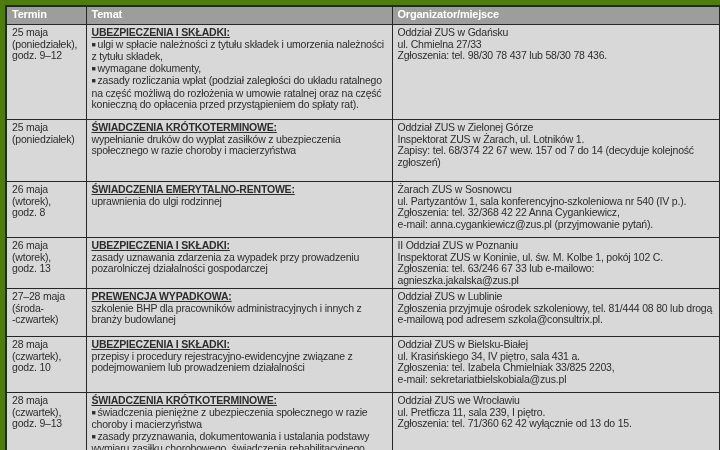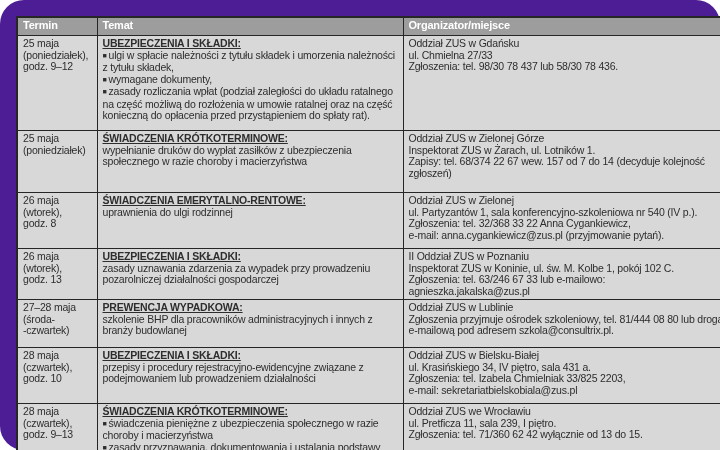--- a/index.html
+++ b/index.html
@@ -8,23 +8,22 @@
     background: #ffffff;
     width: 720px;
     height: 450px;
     overflow: hidden;
     font-family: "Liberation Sans", sans-serif;
   }
   .page {
     box-sizing: border-box;
     width: 720px;
     height: 450px;
-    padding: 16px;
-    background: #4c1d95;
-    border-radius: 24px;
+    padding: 5px;
+    background: #4d7c0f;
   }
   table.schedule {
     border-collapse: collapse;
     table-layout: fixed;
     width: 714px;
     background: var(--cell-bg, #d8d8d8);
     border: 2px solid var(--border-col, #262626);
   }
   table.schedule th,
   table.schedule td {
@@ -120,23 +119,23 @@
           <td>
             <div>26 maja</div>
             <div>(wtorek),</div>
             <div>godz. 8</div>
           </td>
           <td>
             <div class="temat-title">ŚWIADCZENIA EMERYTALNO-RENTOWE:</div>
             <div><span>uprawnienia do ulgi rodzinnej</span></div>
           </td>
           <td>
-            <div>Oddział ZUS w Zielonej</div>
+            <div>Żarach ZUS w Sosnowcu</div>
             <div>ul. Partyzantów 1, sala konferencyjno-szkoleniowa nr 540 (IV p.).</div>
-            <div>Zgłoszenia: tel. 32/368 33 22 Anna Cygankiewicz,</div>
+            <div>Zgłoszenia: tel. 32/368 42 22 Anna Cygankiewicz,</div>
             <div>e-mail: anna.cygankiewicz@zus.pl (przyjmowanie pytań).</div>
           </td>
         </tr>
         <tr>
           <td>
             <div>26 maja</div>
             <div>(wtorek),</div>
             <div>godz. 13</div>
           </td>
           <td>

